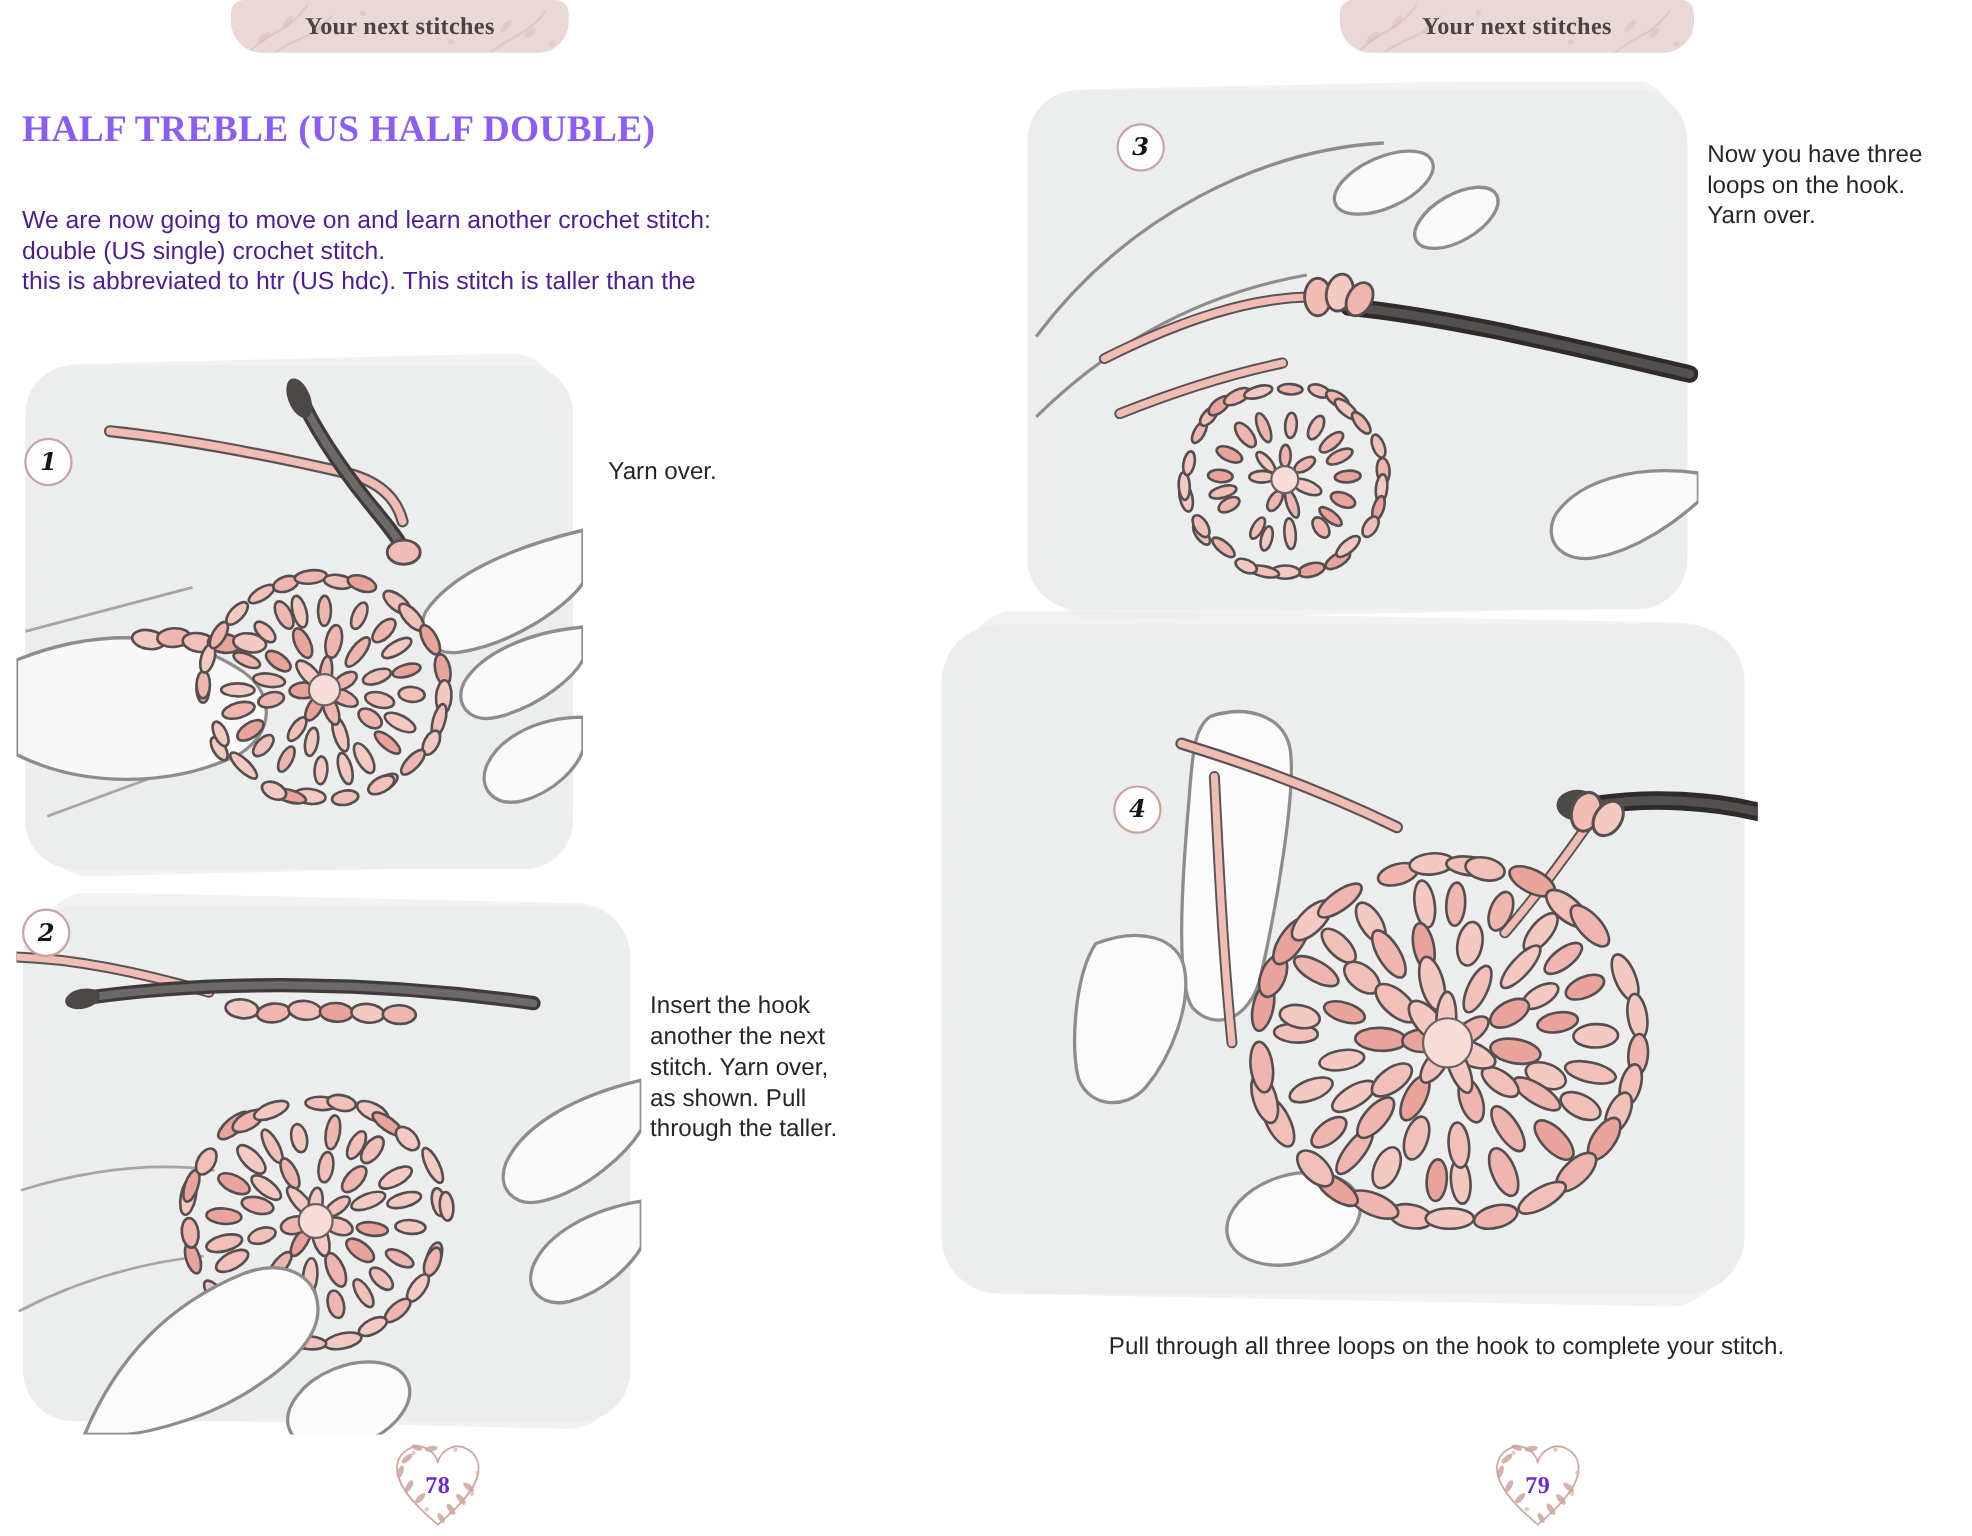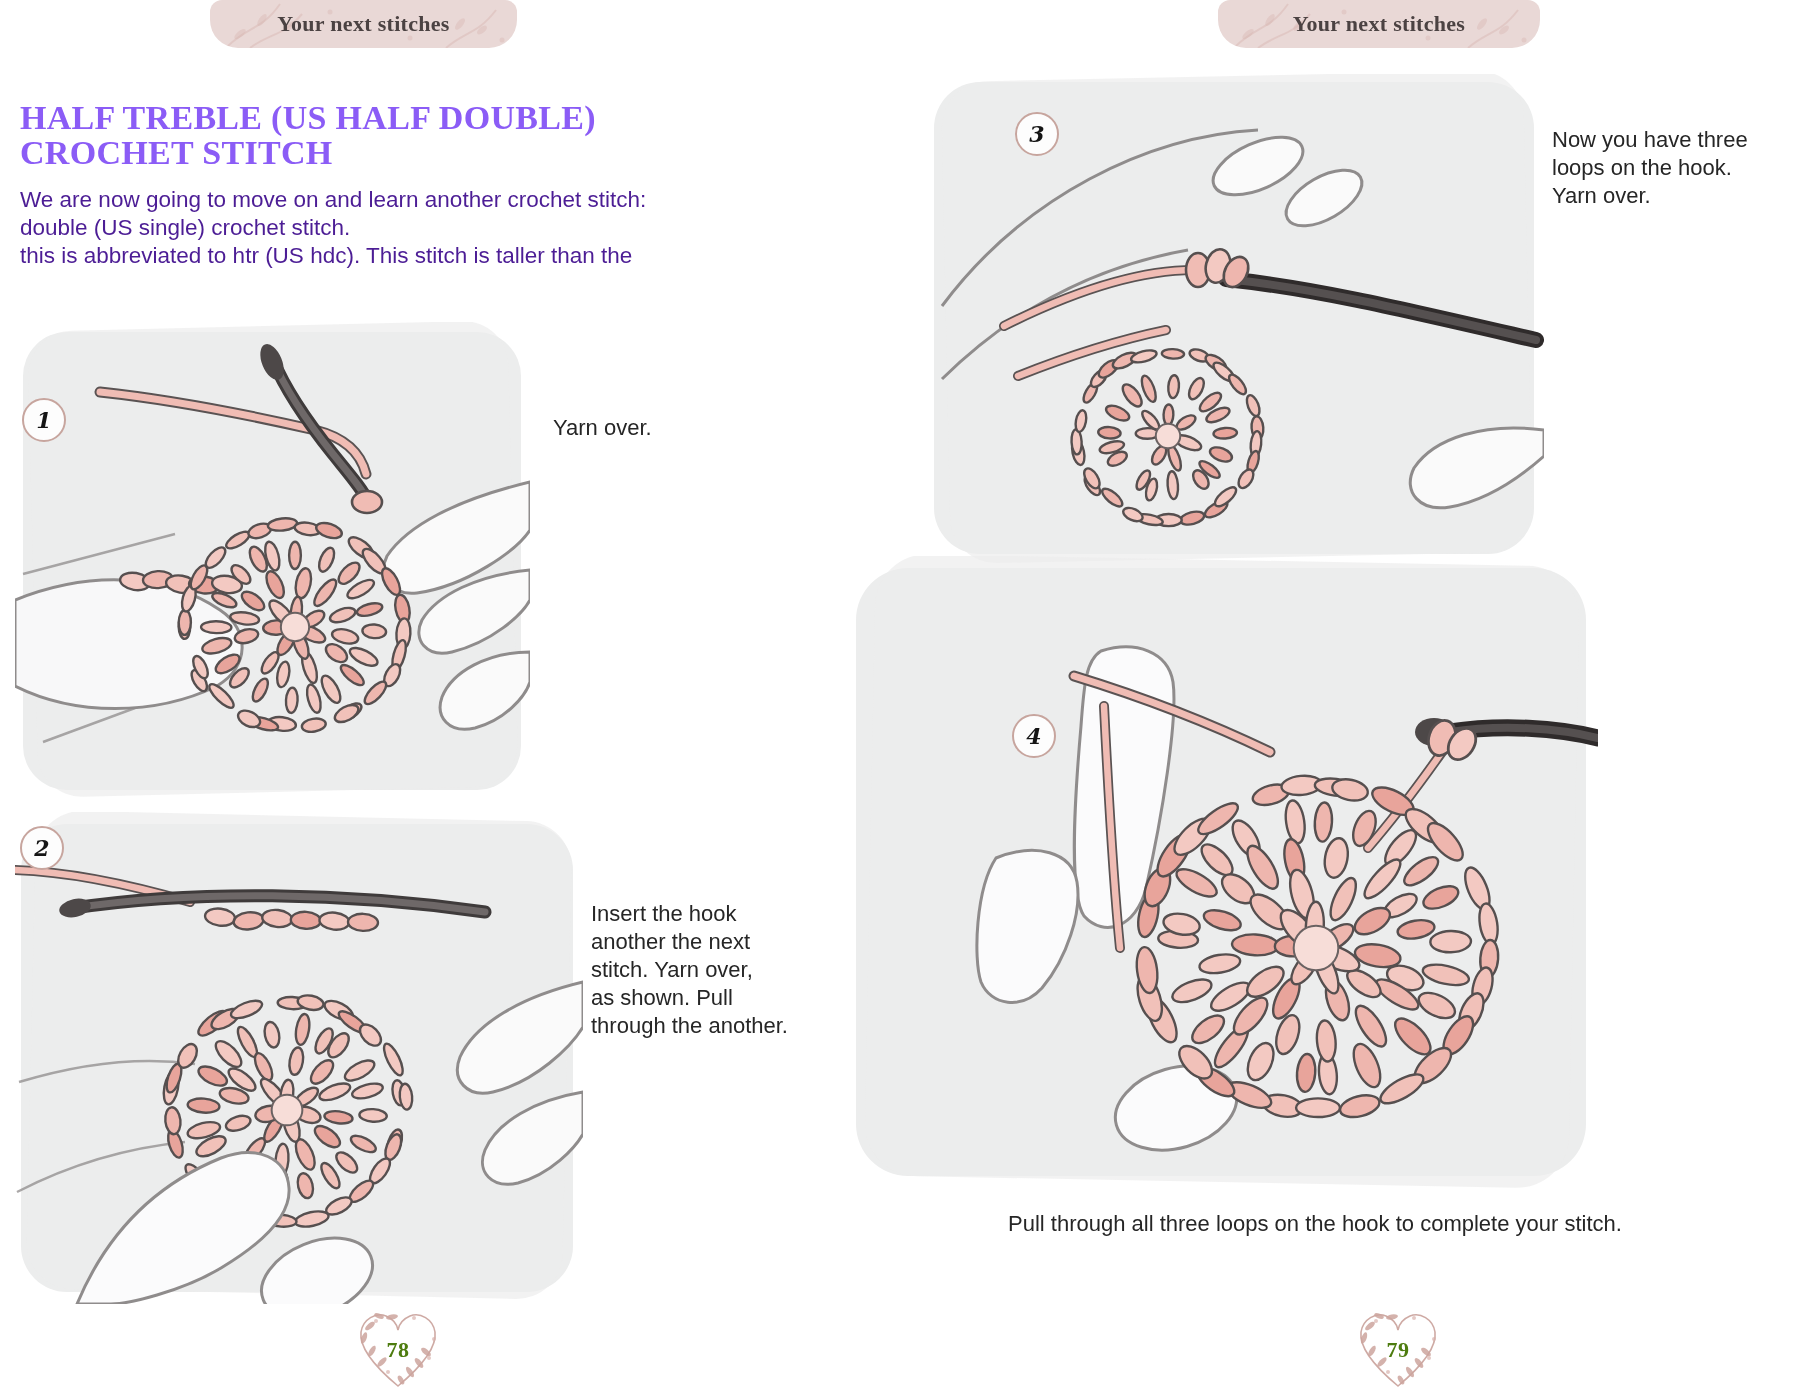--- a/index.html
+++ b/index.html
@@ -20,21 +20,21 @@
            background:#fdfdfd;display:flex;align-items:center;justify-content:center;
            font-family:"DejaVu Serif",serif;font-style:italic;font-weight:700;font-size:22px;color:#151515;z-index:5;}
   
   .cap{position:absolute;font-size:22px;line-height:28px;color:#262626;}
   
   .illo{position:absolute;}
   
   .orn{position:absolute;width:92px;height:88px;display:flex;align-items:center;justify-content:center;}
   .orn svg{position:absolute;inset:0;}
   .orn .pnum{position:relative;z-index:2;font-family:"Liberation Serif",serif;font-weight:700;
-             font-size:22px;color:#4d7c0f;letter-spacing:.5px;}
+             font-size:22px;color:#6d28d9;letter-spacing:.5px;}
 </style>
 </head>
 <body>
 
 <div class="spread">
 
   <div class="badge" style="left:210px;width:307px;">
     <svg viewBox="0 0 307 48">
       <g fill="none" stroke="#d8b6b2" stroke-width="2" opacity="0.45">
         <path d="M18,46 C38,26 52,30 70,4"></path>
@@ -50,21 +50,20 @@
         <circle cx="120" cy="12" r="2.5"></circle>
           <circle cx="200" cy="38" r="2.5"></circle>
           <circle cx="292" cy="40" r="2.5"></circle>
       </g>
     </svg>
     <span class="badge-label">Your next stitches</span>
   </div>
 
   <div class="title">
     <div>HALF TREBLE (US HALF DOUBLE)</div>
-    <div>CROCHET STITCH</div>
   </div>
 
   <div class="intro">
     <div>We are now going to move on and learn another crochet stitch:</div>
     <div>double (US single) crochet stitch.</div>
     <div>this is abbreviated to htr (US hdc). This stitch is taller than the</div>
   </div>
 
   <svg class="illo" style="left:15px;top:322px;" width="515" height="480" viewBox="0 0 515 480">
     <rect x="8" y="10" width="498" height="458" rx="44" fill="#eceded"></rect>
@@ -292,21 +291,21 @@
     </g>
   </svg>
   <div class="stepnum" style="left:20px;top:826px;">
     <span>2</span>
   </div>
   <div class="cap" style="left:591px;top:852px;width:220px;margin-top:48px;">
     <div>Insert the hook</div>
     <div>another the next</div>
     <div>stitch. Yarn over,</div>
     <div>as shown. Pull</div>
-    <div>through the another.</div>
+    <div>through the taller.</div>
   </div>
 
   <div class="orn" style="left:352px;top:1306px;">
     <svg viewBox="0 0 92 88">
       <path d="M46,80 C22,60 7,42 9,26 C11,13 24,6 34,10 C41,13 45,18 46,24 C47,18 51,13 58,10 C68,6 81,13 83,26 C85,42 70,60 46,80 Z" fill="none" stroke="#c9a19a" stroke-width="1.6" opacity="0.9"></path>
       <g fill="#cda59e" opacity="0.85">
         <ellipse cx="18" cy="20" rx="6" ry="2.6" transform="rotate(-40 18 20)"></ellipse>
         <ellipse cx="12" cy="32" rx="6" ry="2.6" transform="rotate(-70 12 32)"></ellipse>
         <ellipse cx="20" cy="45" rx="6" ry="2.6" transform="rotate(-60 20 45)"></ellipse>
         <ellipse cx="30" cy="56" rx="6" ry="2.6" transform="rotate(-45 30 56)"></ellipse>

